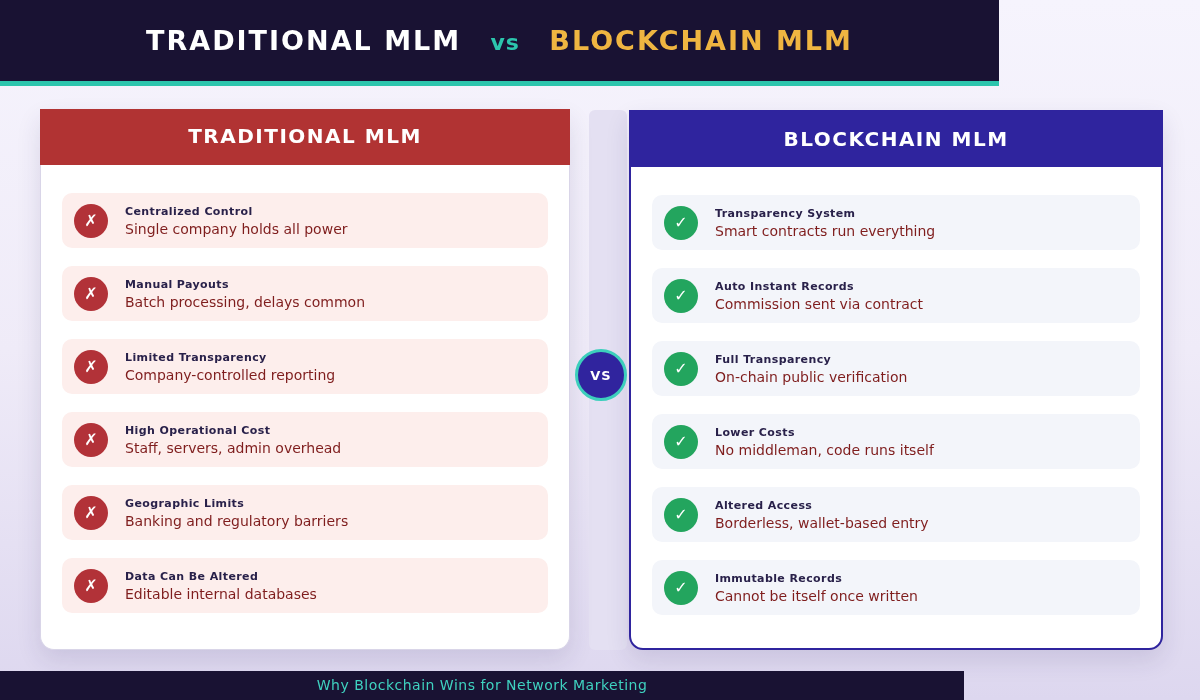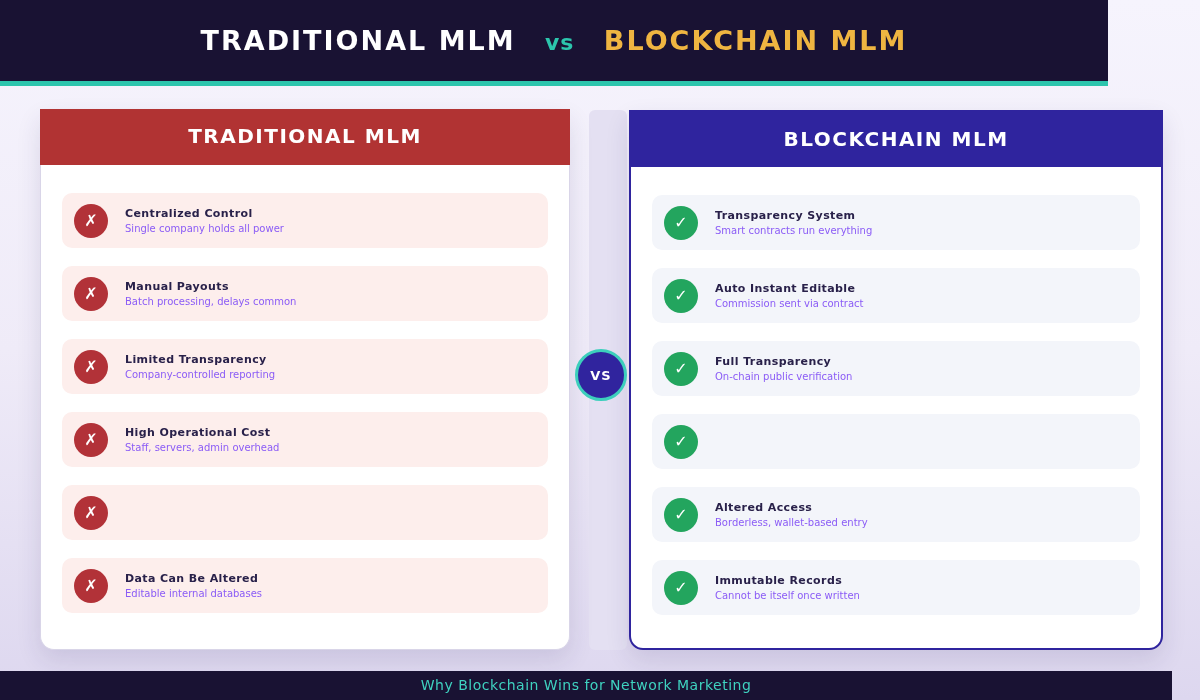--- a/index.html
+++ b/index.html
@@ -3,21 +3,21 @@
 <meta charset="utf-8">
 <style>
   * { margin:0; padding:0; box-sizing:border-box; }
   html,body { width:1200px; height:700px; overflow:hidden; }
   body { font-family:"DejaVu Sans","Liberation Sans",sans-serif; }
 
   .page { position:relative; width:1200px; height:700px;
           background:linear-gradient(180deg,#f6f4fd 0%,#efebf8 50%,#ddd7ef 100%); }
 
   
-  .top-header { position:absolute; left:0; top:0; width:1108px; height:86px;
+  .top-header { position:absolute; left:0; top:0; width:999px; height:86px;
                 background:#191233; border-bottom:5px solid #2cc5ad; }
   .top-header h1 { height:81px; line-height:81px; text-align:center;
                    font-size:27px; font-weight:bold; letter-spacing:2px; }
   .t-left  { color:#ffffff; }
   .t-vs    { color:#2cc5ad; font-size:22px; margin:0 18px; letter-spacing:1px; }
   .t-right { color:#efb541; }
 
   
   .main { position:absolute; left:0; top:86px; width:1200px; height:585px; }
 
@@ -42,31 +42,31 @@
   .card-left  .item { background:#fdeeec; }
   .card-right .item { background:#f3f5fa; }
 
   .icon-circle { flex:0 0 34px; width:34px; height:34px; border-radius:50%;
                  display:flex; align-items:center; justify-content:center;
                  color:#ffffff; font-size:16px; font-weight:bold; margin-right:17px; }
   .card-left  .icon-circle { background:#b23238; }
   .card-right .icon-circle { background:#23a55e; }
 
   .item-title { font-size:11px; font-weight:bold; color:#29214a; letter-spacing:.4px; }
-  .item-desc  { font-size:10px; color:#8b5cf6; margin-top:3px; }
+  .item-desc  { font-size:14px; color:#7f1d1d; margin-top:3px; }
 
   
   .vs-badge { position:absolute; left:575px; top:263px; width:52px; height:52px;
               border-radius:50%; background:#30249e; border:3px solid #3ccfbc;
               display:flex; align-items:center; justify-content:center;
               color:#ffffff; font-size:13px; font-weight:bold; letter-spacing:1px;
               z-index:5; }
 
   
-  .page-footer { position:absolute; left:0; bottom:0; width:1172px; height:29px;
+  .page-footer { position:absolute; left:0; bottom:0; width:964px; height:29px;
                  background:#191233; text-align:center; }
   .page-footer span { line-height:29px; color:#3fd2c0; font-size:14px; letter-spacing:.5px; }
 </style>
 </head>
 <body>
 
 <div class="page">
 
   <header class="top-header">
     <h1>
@@ -111,20 +111,24 @@
         <div class="item">
           <span class="icon-circle">✗</span>
           <div class="item-text">
             <div class="item-title">High Operational Cost</div>
             <div class="item-desc">Staff, servers, admin overhead</div>
           </div>
         </div>
 
         <div class="item">
           <span class="icon-circle">✗</span>
+          <div class="item-text">
+            <div class="item-title">Geographic Limits</div>
+            <div class="item-desc">Banking and regulatory barriers</div>
+          </div>
         </div>
 
         <div class="item">
           <span class="icon-circle">✗</span>
           <div class="item-text">
             <div class="item-title">Data Can Be Altered</div>
             <div class="item-desc">Editable internal databases</div>
           </div>
         </div>
 
@@ -141,35 +145,39 @@
           <span class="icon-circle">✓</span>
           <div class="item-text">
             <div class="item-title">Transparency System</div>
             <div class="item-desc">Smart contracts run everything</div>
           </div>
         </div>
 
         <div class="item">
           <span class="icon-circle">✓</span>
           <div class="item-text">
-            <div class="item-title">Auto Instant Editable</div>
+            <div class="item-title">Auto Instant Records</div>
             <div class="item-desc">Commission sent via contract</div>
           </div>
         </div>
 
         <div class="item">
           <span class="icon-circle">✓</span>
           <div class="item-text">
             <div class="item-title">Full Transparency</div>
             <div class="item-desc">On-chain public verification</div>
           </div>
         </div>
 
         <div class="item">
           <span class="icon-circle">✓</span>
+          <div class="item-text">
+            <div class="item-title">Lower Costs</div>
+            <div class="item-desc">No middleman, code runs itself</div>
+          </div>
         </div>
 
         <div class="item">
           <span class="icon-circle">✓</span>
           <div class="item-text">
             <div class="item-title">Altered Access</div>
             <div class="item-desc">Borderless, wallet-based entry</div>
           </div>
         </div>
 

